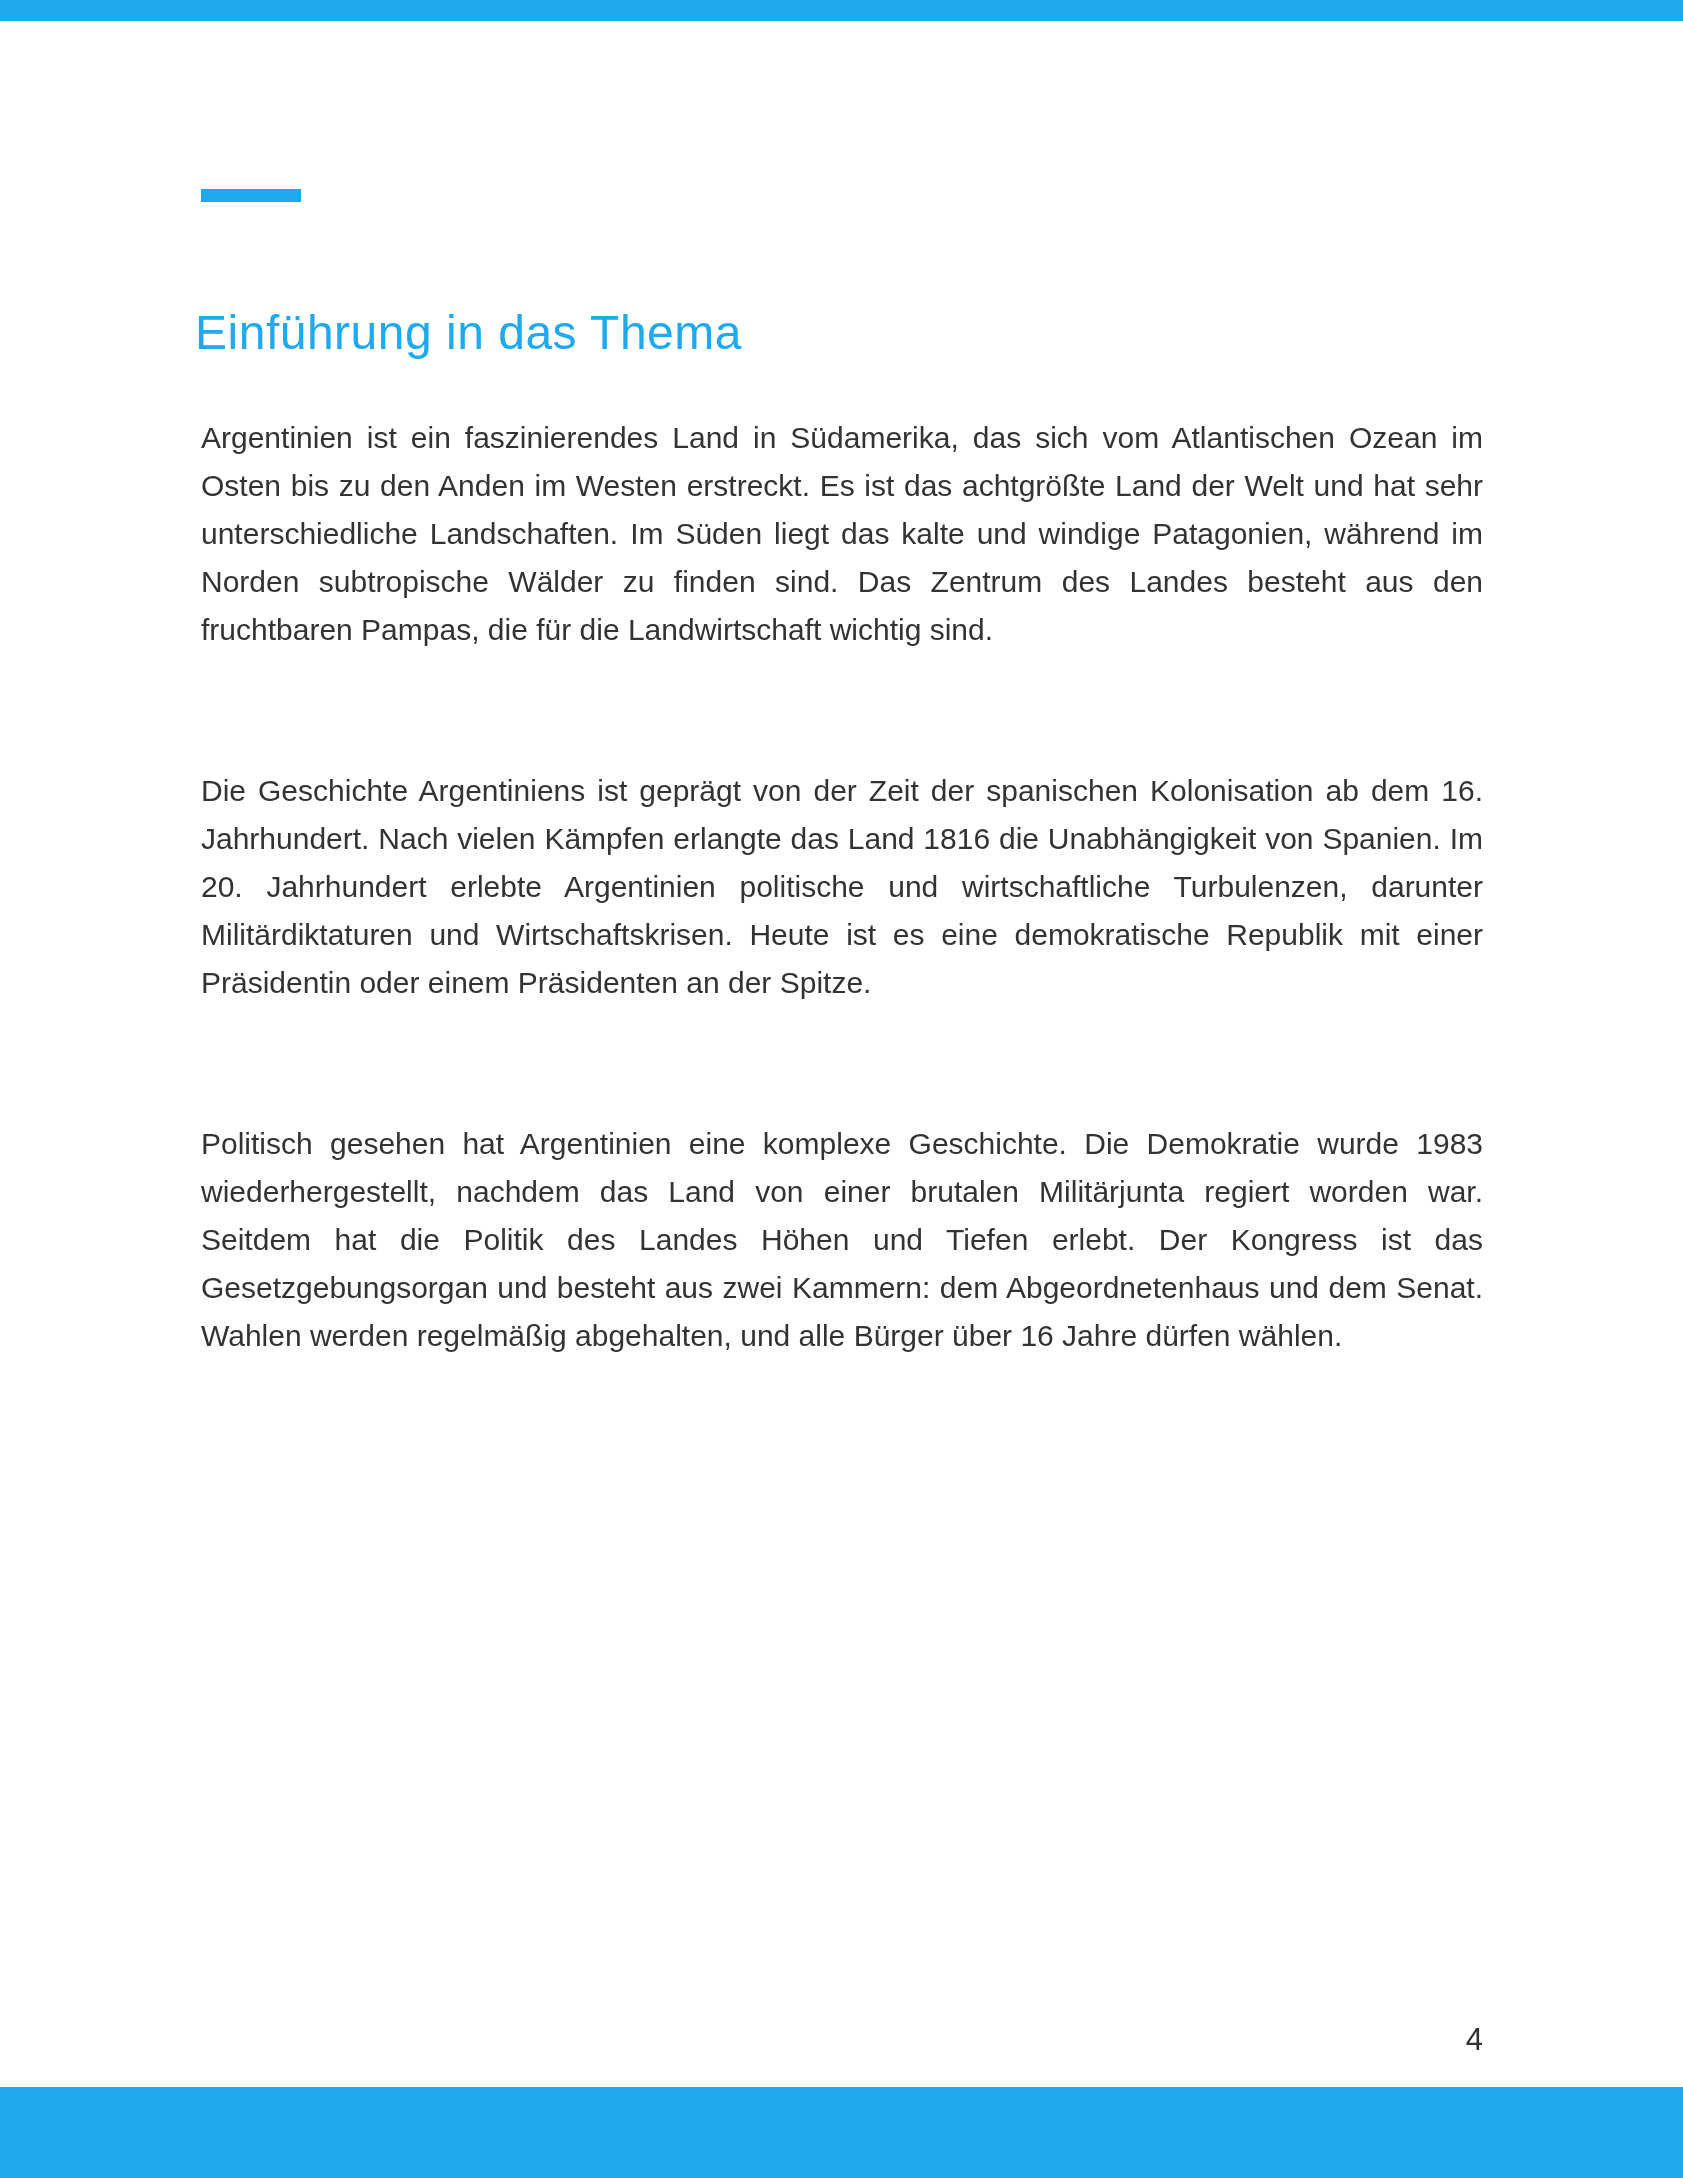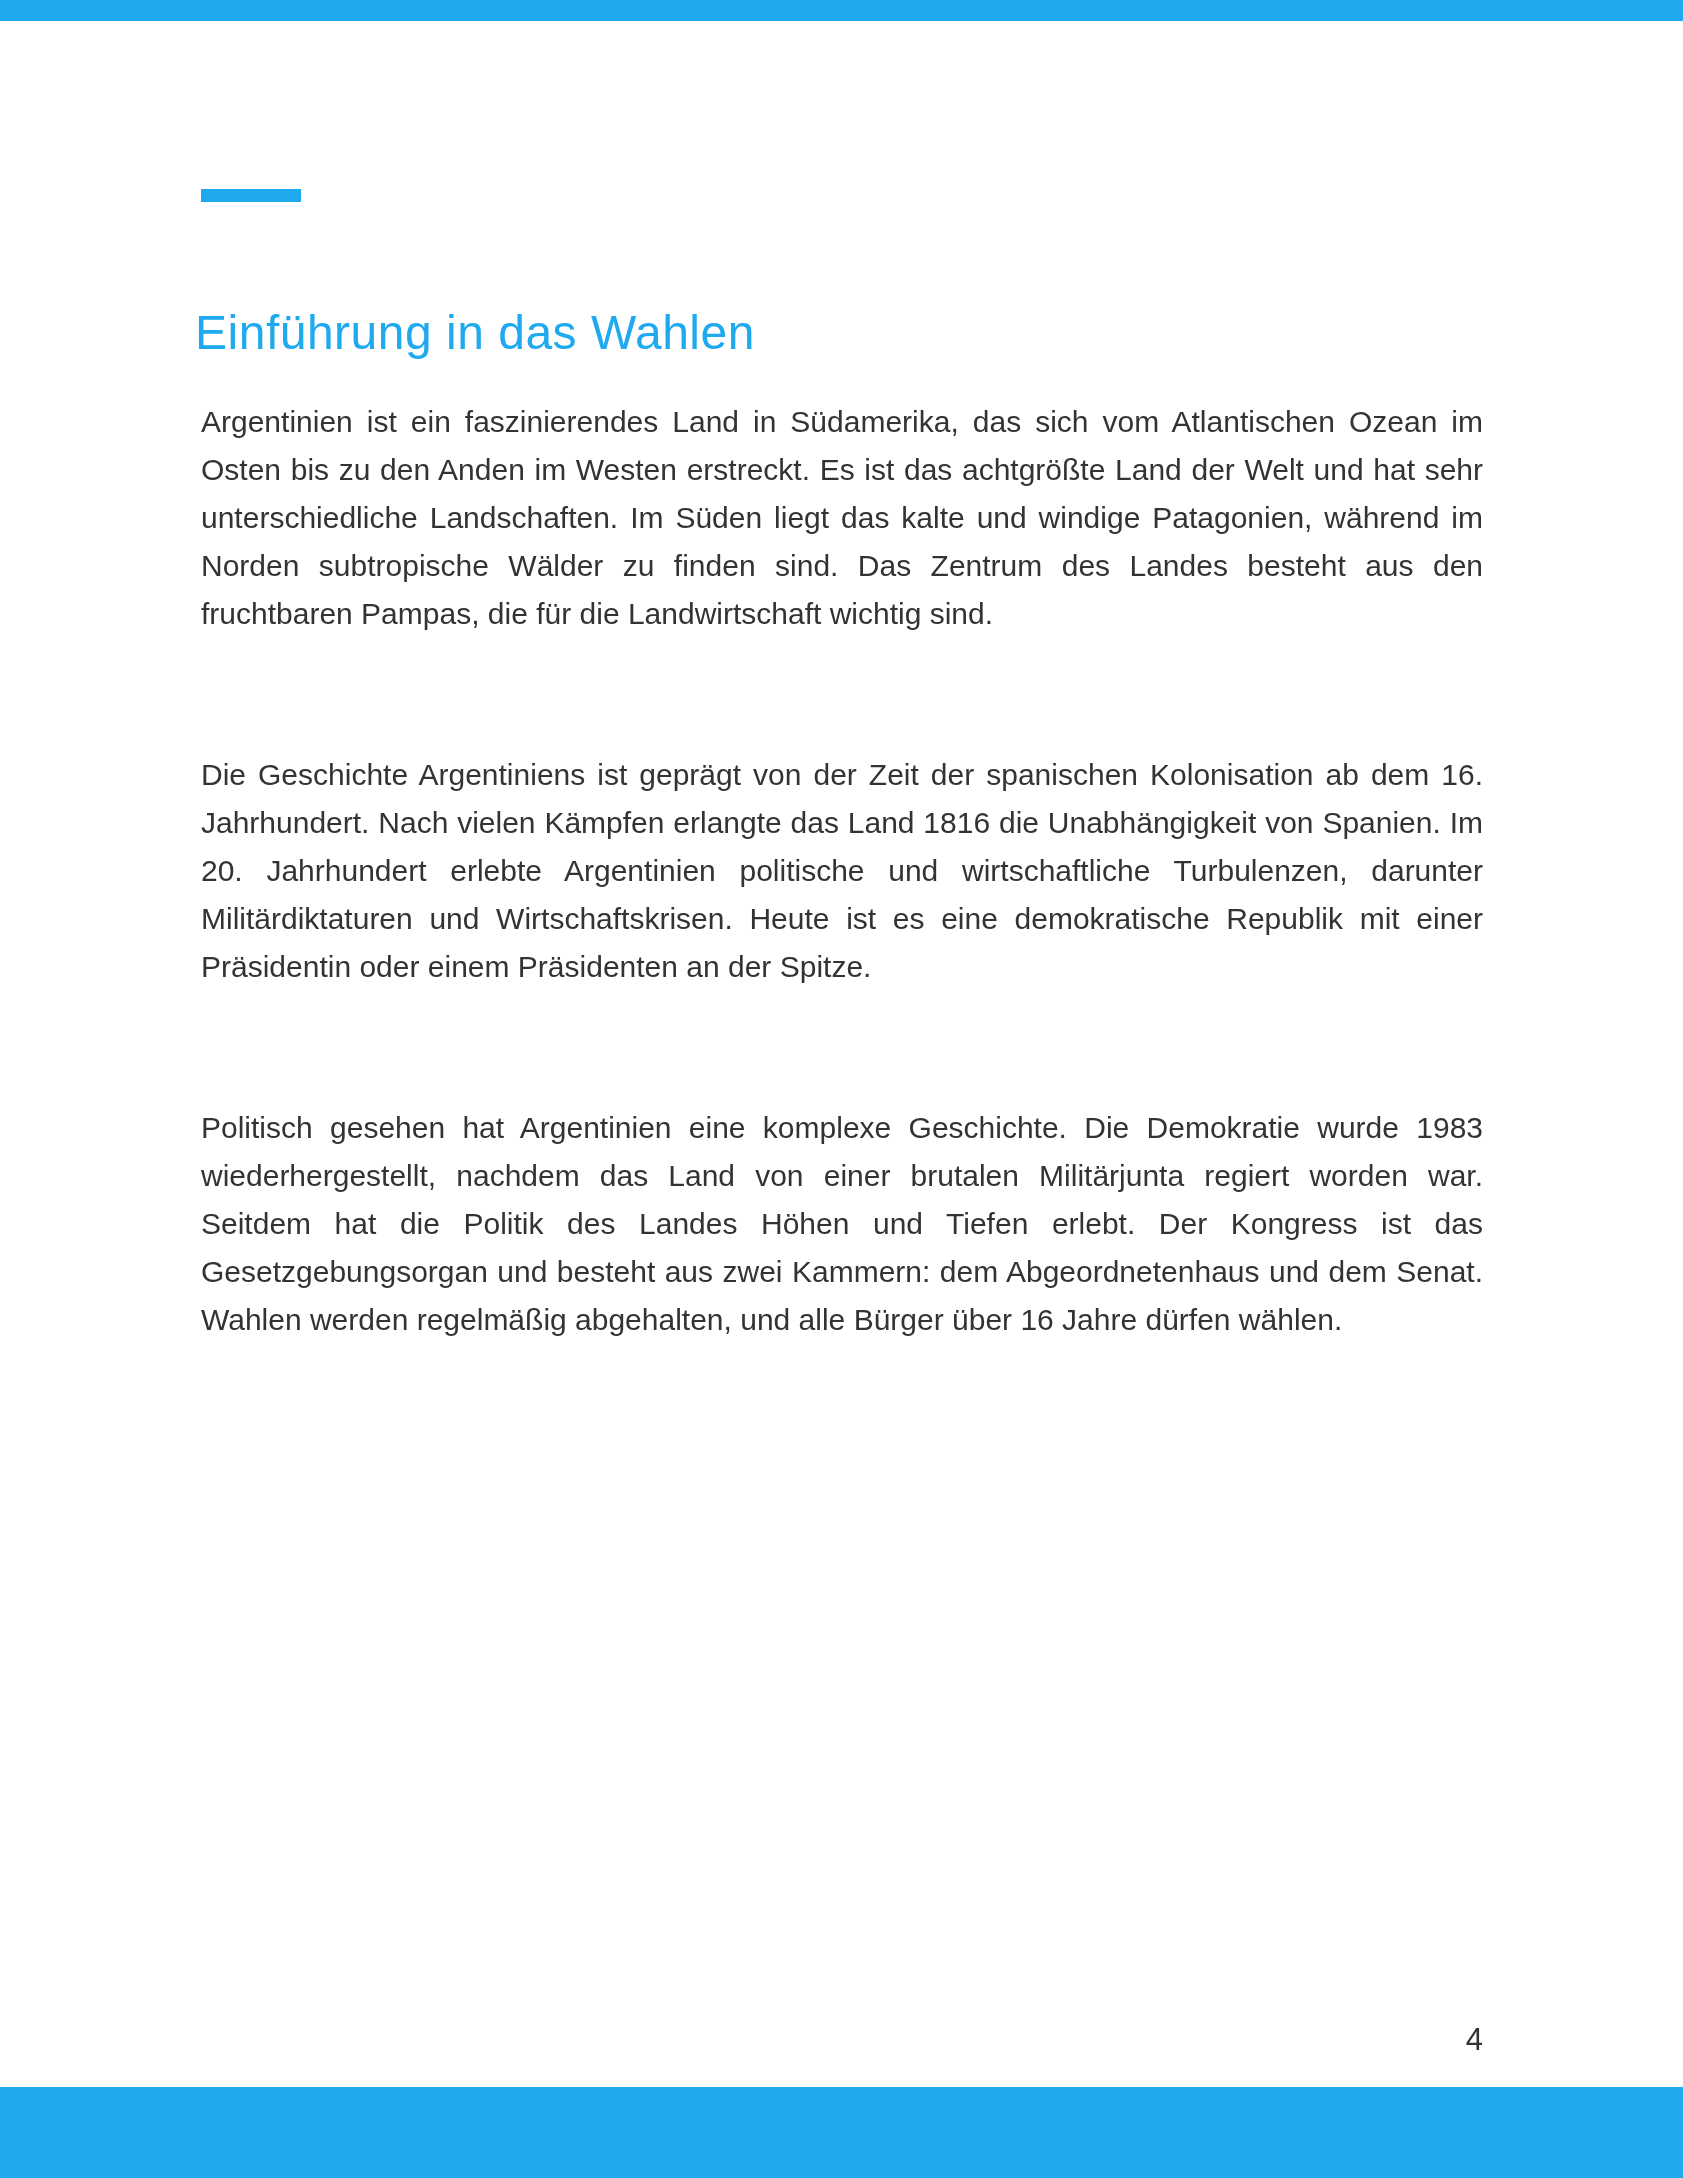--- a/index.html
+++ b/index.html
@@ -50,21 +50,21 @@
     color: var(--accent);
     white-space: nowrap;
   }
   .content {
     position: absolute;
     left: 201px;
     top: 398px;
     width: 1282px;
   }
   .content p {
-    margin: 0 0 113px 0;
+    margin: 16px 0 113px 0;
     font-size: 30px;
     line-height: 48px;
     color: var(--body-text);
     text-align: justify;
     text-justify: inter-word;
   }
   .content p:last-child { margin-bottom: 0; }
   .page-number {
     position: absolute;
     right: 200px;
@@ -85,21 +85,21 @@
 </style>
 </head>
 <body>
 
 <div class="page">
 
   <div class="top-bar"></div>
 
   <div class="accent-rect"></div>
 
-  <h1 class="heading">Einführung in das Wahlen</h1>
+  <h1 class="heading">Einführung in das Thema</h1>
 
   <div class="content">
     <p>Argentinien ist ein faszinierendes Land in Südamerika, das sich vom Atlantischen Ozean im Osten bis zu den Anden im Westen erstreckt. Es ist das achtgrößte Land der Welt und hat sehr unterschiedliche Landschaften. Im Süden liegt das kalte und windige Patagonien, während im Norden subtropische Wälder zu finden sind. Das Zentrum des Landes besteht aus den fruchtbaren Pampas, die für die Landwirtschaft wichtig sind.</p>
     <p>Die Geschichte Argentiniens ist geprägt von der Zeit der spanischen Kolonisation ab dem 16. Jahrhundert. Nach vielen Kämpfen erlangte das Land 1816 die Unabhängigkeit von Spanien. Im 20. Jahrhundert erlebte Argentinien politische und wirtschaftliche Turbulenzen, darunter Militärdiktaturen und Wirtschaftskrisen. Heute ist es eine demokratische Republik mit einer Präsidentin oder einem Präsidenten an der Spitze.</p>
     <p>Politisch gesehen hat Argentinien eine komplexe Geschichte. Die Demokratie wurde 1983 wiederhergestellt, nachdem das Land von einer brutalen Militärjunta regiert worden war. Seitdem hat die Politik des Landes Höhen und Tiefen erlebt. Der Kongress ist das Gesetzgebungsorgan und besteht aus zwei Kammern: dem Abgeordnetenhaus und dem Senat. Wahlen werden regelmäßig abgehalten, und alle Bürger über 16 Jahre dürfen wählen.</p>
   </div>
 
   <div class="page-number">4</div>
 
   <div class="bottom-bar"></div>

